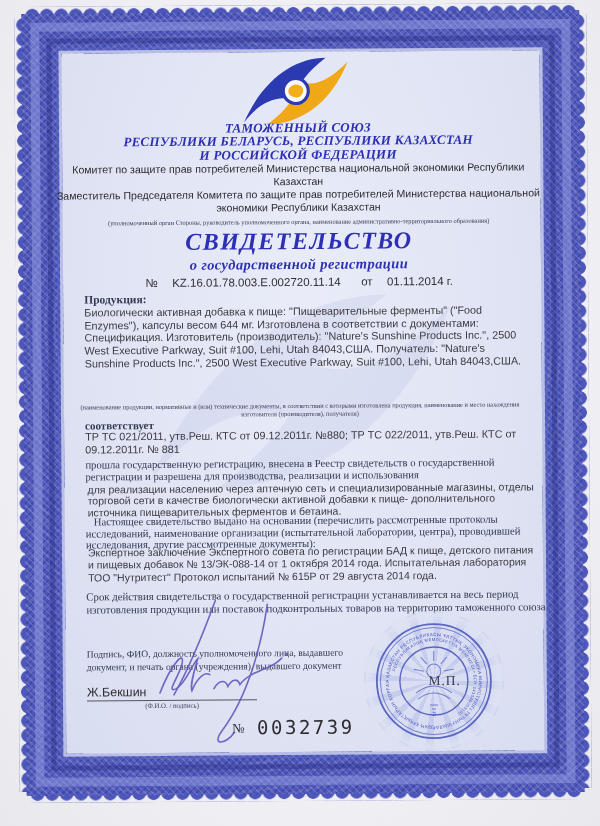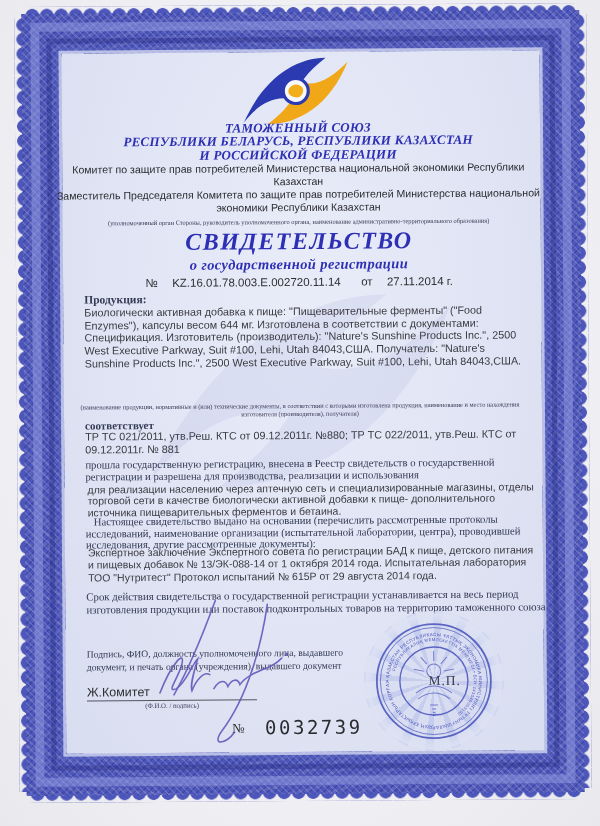--- a/index.html
+++ b/index.html
@@ -66,21 +66,21 @@
   .basis-docs{left:87px;top:545px;width:450px;font-size:10.5px;line-height:12.4px;}
   .validity{left:85px;top:589px;width:460px;font-size:10.8px;line-height:12.9px;}
   .sig-caption{left:85px;top:646px;width:272px;font-size:9.6px;line-height:13px;}
   .sig-name{left:85px;top:684px;font-size:12.5px;color:#2f2f33;}
   .sig-line{left:85px;top:699px;width:170px;border-top:1px solid #55555f;height:0;}
   .sig-line-cap{left:110px;top:701px;width:120px;font-size:6.8px;}
   .mp{left:407px;top:674px;width:52px;text-align:right;font-family:"Liberation Serif", serif;
       font-size:13.5px;color:#3c3c50;letter-spacing:1px;}
   .serial{left:230px;top:716px;color:#2b2b30;}
   .serial .no{font-family:"Liberation Serif", serif;font-size:13px;vertical-align:2px;}
-  .serial .digits{font-family:"DejaVu Sans Mono", monospace;font-size:19px;letter-spacing:2.5px;margin-left:16px;}
+  .serial .digits{font-family:"DejaVu Sans Mono", monospace;font-size:19px;letter-spacing:2.5px;margin-left:8px;}
 
   
   .rosette{
     position:absolute;left:362px;top:612px;width:140px;height:140px;border-radius:50%;
     background:
       radial-gradient(circle at 50% 50%, rgba(222,227,244,0) 0 52%, rgba(222,227,244,.9) 68%, rgba(222,227,244,0) 72%),
       repeating-conic-gradient(rgba(125,140,215,.30) 0deg 8deg, rgba(125,140,215,.05) 8deg 22.5deg);
     opacity:.8;
   }
   .seal-svg{position:absolute;left:372px;top:622px;}
@@ -128,40 +128,40 @@
   <div class="abs ctr blue-head title">СВИДЕТЕЛЬСТВО</div>
   <div class="abs ctr blue-head subtitle">о государственной регистрации</div>
 
   <div class="abs ctr sans-body numline">
     <span>№</span>
     <span class="gap2"></span>
     <span>KZ.16.01.78.003.Е.002720.11.14</span>
     <span class="gap"></span>
     <span>от</span>
     <span class="gap2"></span>
-    <span>27.11.2014 г.</span>
+    <span>01.11.2014 г.</span>
   </div>
 
   <div class="abs serif-body prod-label">Продукция:</div>
   <div class="abs sans-body prod-desc">Биологически активная добавка к пище: "Пищеварительные ферменты" ("Food Enzymes"), капсулы весом 644 мг. Изготовлена в соответствии с документами: Спецификация. Изготовитель (производитель): "Nature's Sunshine Products Inc.", 2500 West Executive Parkway, Suit #100, Lehi, Utah 84043,США.  Получатель: "Nature's Sunshine Products Inc.", 2500 West Executive Parkway, Suit #100, Lehi, Utah 84043,США.</div>
   <div class="abs ctr caption cap2">(наименование продукции, нормативные и (или) технические документы, в соответствии с которыми изготовлена продукция, наименование и место нахождения изготовителя (производителя), получателя)</div>
 
   <div class="abs serif-body compl-intro">соответствует</div>
   <div class="abs sans-body compl-regs">ТР ТС 021/2011, утв.Реш. КТС от 09.12.2011г. №880; ТР ТС 022/2011, утв.Реш. КТС от 09.12.2011г. № 881</div>
 
   <div class="abs serif-body reg-serif">прошла государственную регистрацию, внесена в Реестр свидетельств о государственной регистрации и разрешена для производства, реализации и использования</div>
   <div class="abs sans-body reg-usage">для реализации населению через аптечную сеть и специализированные магазины, отделы торговой сети в качестве биологически активной добавки к пище- дополнительного источника пищеварительных ферментов и бетаина.</div>
 
   <div class="abs serif-body basis-serif">Настоящее свидетельство выдано на основании (перечислить рассмотренные протоколы исследований, наименование организации  (испытательной лаборатории, центра), проводившей исследования, другие рассмотренные документы):</div>
   <div class="abs sans-body basis-docs">Экспертное заключение Экспертного совета по регистрации БАД к пище, детского питания и пищевых добавок № 13/ЭК-088-14 от 1 октября 2014 года. Испытательная лаборатория ТОО "Нутритест" Протокол испытаний № 615Р от 29 августа 2014 года.</div>
 
   <div class="abs serif-body validity">Срок действия свидетельства о государственной регистрации устанавливается на весь период изготовления продукции или поставок подконтрольных товаров на территорию таможенного союза</div>
 
   <div class="abs serif-body sig-caption">Подпись, ФИО,  должность уполномоченного лица, выдавшего документ, и печать органа (учреждения), выдавшего документ</div>
-  <div class="abs sans-body sig-name">Ж.Комитет</div>
+  <div class="abs sans-body sig-name">Ж.Бекшин</div>
   <div class="abs sig-line"></div>
   <div class="abs ctr caption sig-line-cap">(Ф.И.О. / подпись)</div>
 
   <svg class="sig-svg" width="190" height="160" viewBox="0 0 190 160">
     <g fill="none" stroke="#5b51b8" stroke-width="1.6" stroke-linecap="round" opacity="0.85">
       <path d="M86,4 C74,36 58,74 44,98"></path>
       <path d="M30,96 C42,66 56,52 52,68 C48,82 36,96 46,92 C56,87 62,68 68,62 C64,76 60,88 62,94 C66,84 74,74 80,78"></path>
       <path d="M84,92 C90,82 96,84 98,90 C102,82 108,82 110,88 C116,80 126,76 136,72 C142,70 148,66 152,62"></path>
       <path d="M138,8 C132,48 118,100 92,134 C80,150 96,148 104,136"></path>
       <circle cx="157" cy="58" r="1.6" fill="#5b51b8" stroke="none"></circle>

